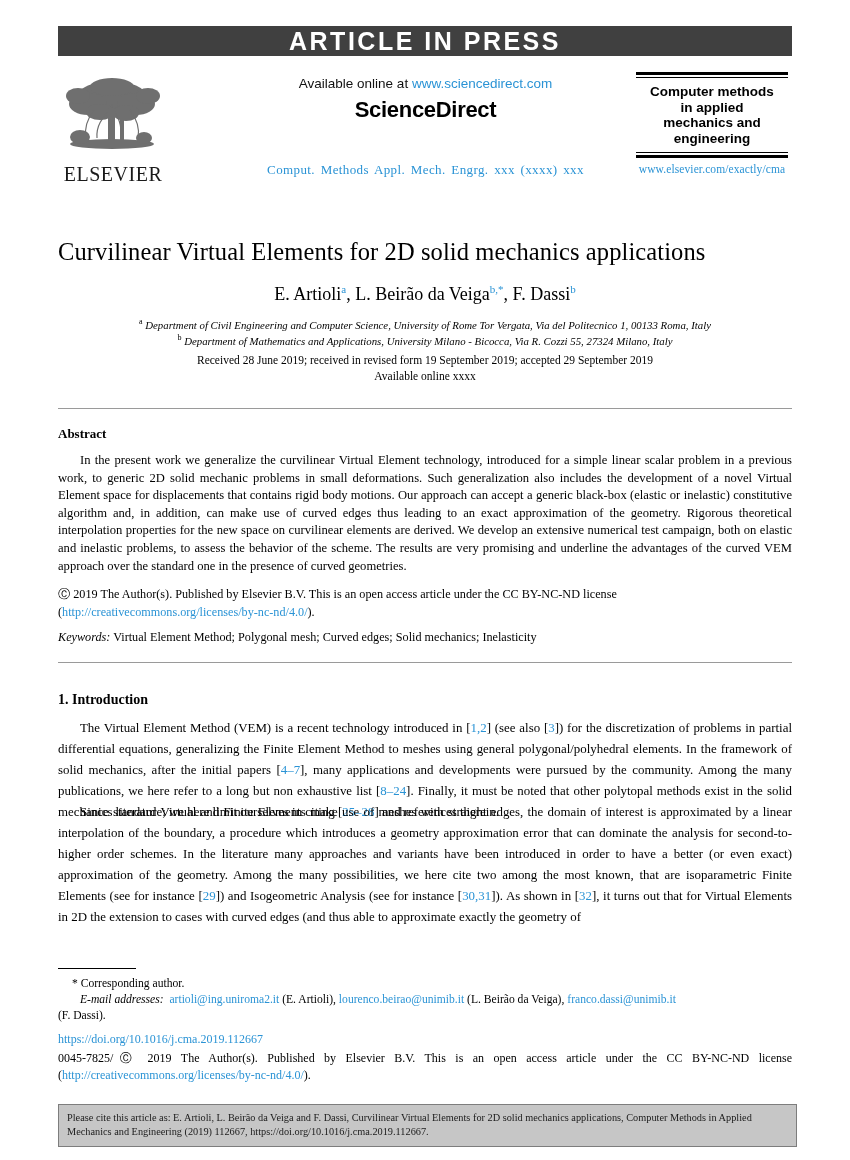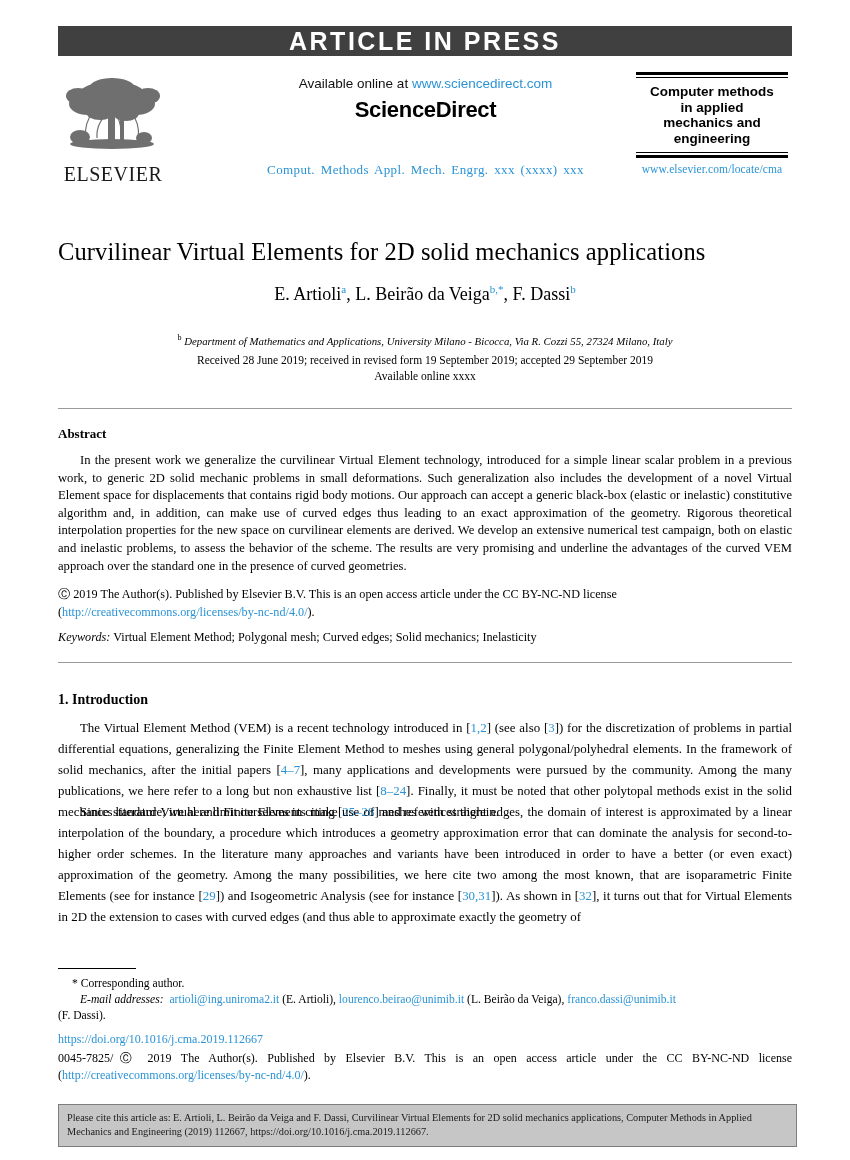--- a/index.html
+++ b/index.html
@@ -356,26 +356,27 @@
       <div class="jtitle">
         <div>Computer methods</div>
         <div>in applied</div>
         <div>mechanics and</div>
         <div>engineering</div>
       </div>
       <div class="jrule-bot">
         <div class="thin"></div>
           <div class="thick"></div>
       </div>
-      <div class="jurl">www.elsevier.com/locate/cma</div>
+      <div class="jurl">www.elsevier.com/exactly/cma</div>
     </div>
   </div>
 
   <div class="title">Curvilinear Virtual Elements for 2D solid mechanics applications</div>
   <div class="authors">E. Artioli<sup>a</sup>, L. Beirão da Veiga<sup>b,*</sup>, F. Dassi<sup>b</sup></div>
+  <div class="affil" id="affil-a"><sup>a</sup> <span>Department of Civil Engineering and Computer Science, University of Rome Tor Vergata, Via del Politecnico 1, 00133 Roma, Italy</span></div>
   <div class="affil" id="affil-b"><sup>b</sup> <span>Department of Mathematics and Applications, University Milano - Bicocca, Via R. Cozzi 55, 27324 Milano, Italy</span></div>
   <div class="dates" id="dates-1">Received 28 June 2019; received in revised form 19 September 2019; accepted 29 September 2019</div>
   <div class="dates" id="dates-2">Available online  xxxx</div>
 
   <div class="hrule" id="rule-abs-top"></div>
   <div class="abs-head">Abstract</div>
   <div class="abs-body">In the present work we generalize the curvilinear Virtual Element technology, introduced for a simple linear scalar problem in a previous work, to generic 2D solid mechanic problems in small deformations. Such generalization also includes the development of a novel Virtual Element space for displacements that contains rigid body motions. Our approach can accept a generic black-box (elastic or inelastic) constitutive algorithm and, in addition, can make use of curved edges thus leading to an exact approximation of the geometry. Rigorous theoretical interpolation properties for the new space on curvilinear elements are derived. We develop an extensive numerical test campaign, both on elastic and inelastic problems, to assess the behavior of the scheme. The results are very promising and underline the advantages of the curved VEM approach over the standard one in the presence of curved geometries.</div>
   <div class="abs-copy">
     <div>Ⓒ 2019 The Author(s). Published by Elsevier B.V. This is an open access article under the CC BY-NC-ND license</div>
     <div><span>(</span><span class="lnk">http://creativecommons.org/licenses/by-nc-nd/4.0/</span><span>).</span></div>

